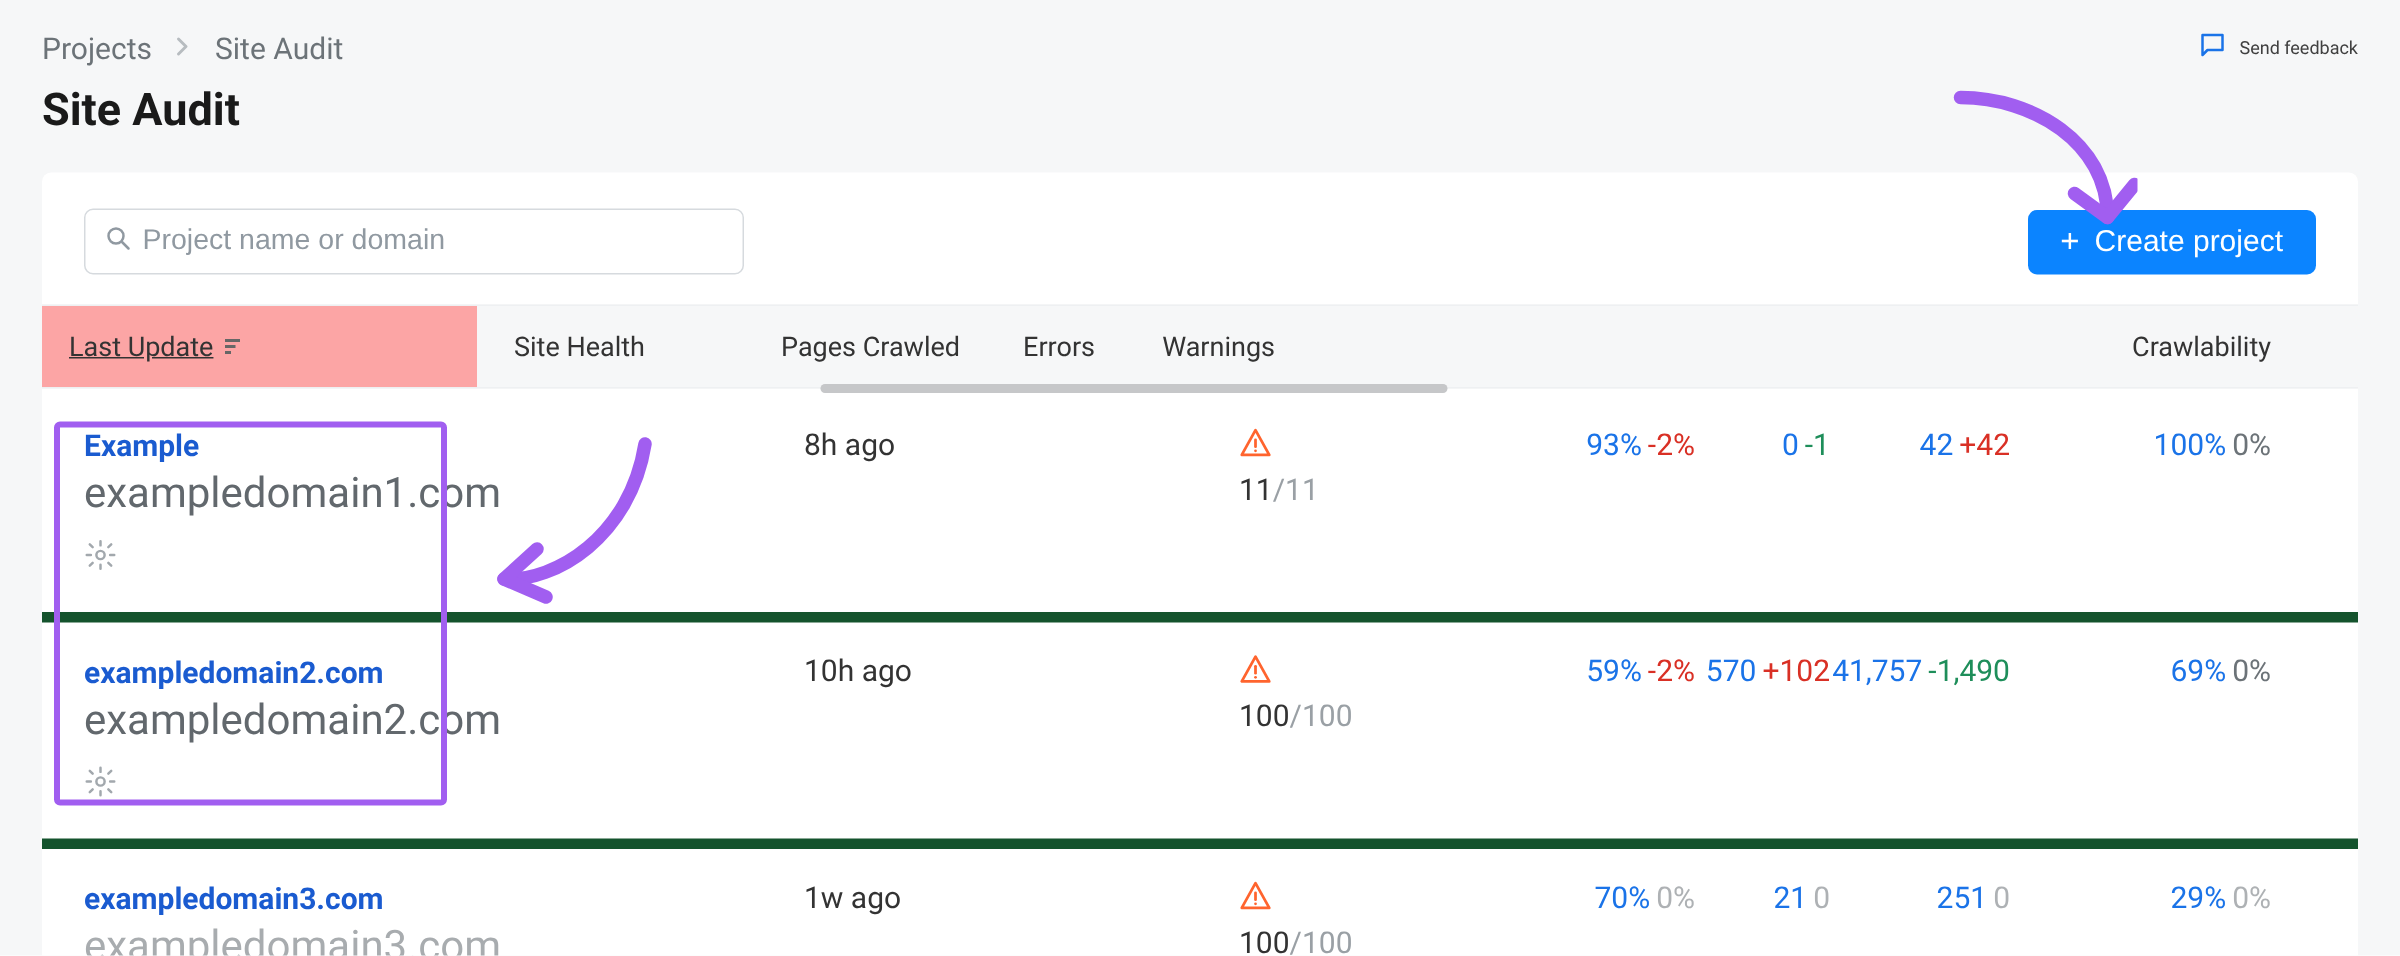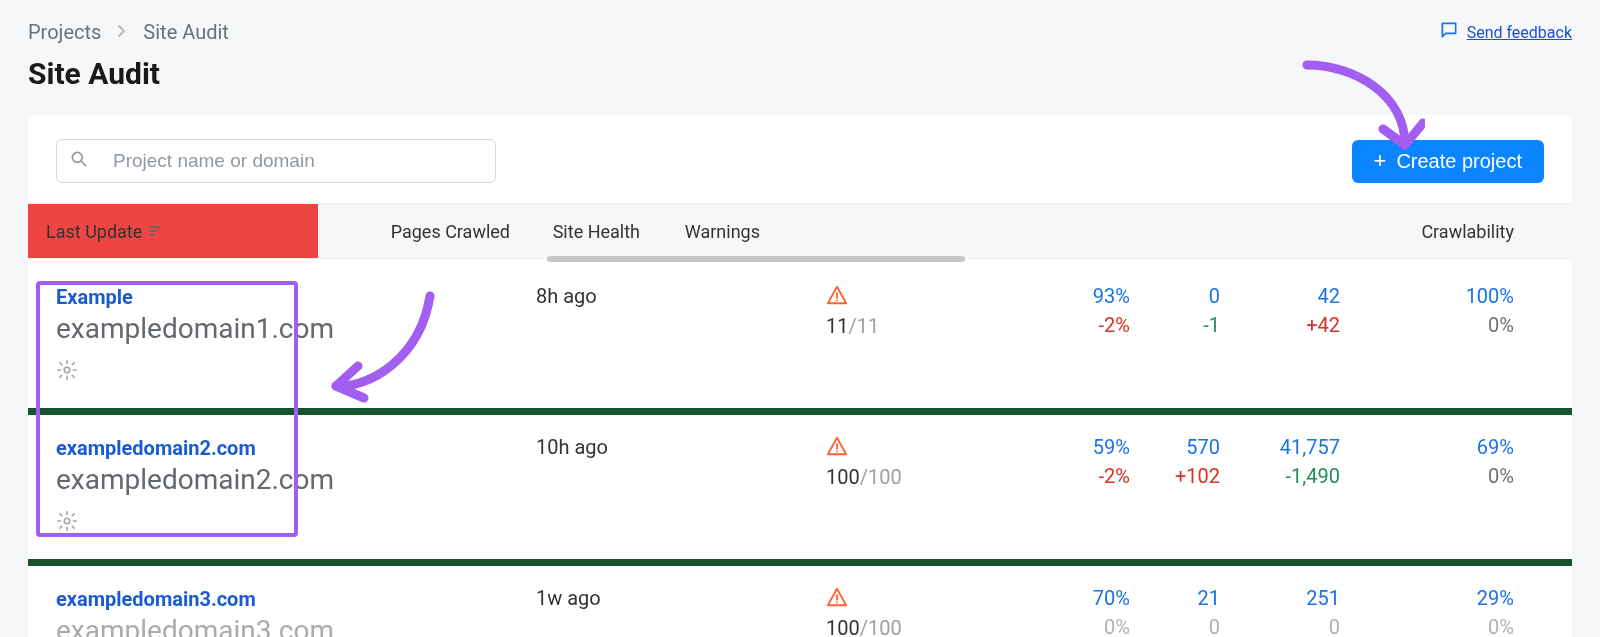--- a/index.html
+++ b/index.html
@@ -23,24 +23,23 @@
       align-items: center;
       gap: 16px;
       font-size: 20px;
       color: #6c7378;
     }
     .breadcrumb .chev { color: #aaa; font-size: 16px; }
     .send-feedback {
       display: flex;
       align-items: center;
       gap: 8px;
-      color: #1d4ed8;
-      font-size: 16px;
+      color: #404040;
+      font-size: 12px;
       cursor: pointer;
-      text-decoration: underline;
     }
     .send-feedback svg { stroke: #1a73e8; }
     h1.page-title {
       font-size: 30px;
       font-weight: 700;
       color: #1a1a1a;
       margin-top: 12px;
     }
     .card {
       background: #fff;
@@ -56,21 +55,21 @@
       padding: 24px 28px 20px 28px;
     }
     .search-wrap {
       display: flex;
       align-items: center;
       width: 440px;
       height: 44px;
       border: 1px solid #d6dade;
       border-radius: 6px;
       padding: 0 12px;
-      gap: 24px;
+      gap: 6px;
       color: #9099a1;
     }
     .search-wrap input {
       border: none;
       outline: none;
       font-size: 19px;
       flex: 1;
       color: #333;
     }
     .search-wrap input::placeholder { color: #9099a1; }
@@ -98,21 +97,22 @@
     }
     .th {
       display: flex;
       align-items: center;
       padding: 0 18px;
       font-size: 18px;
       color: #333;
       position: relative;
     }
     .th.sorted {
-      background: #ef4444;
+      background: #fca5a5;
+      text-decoration: underline;
     }
     .col-project { width: 490px; padding-left: 28px;}
     .col-last { width: 290px; }
     .col-pages { width: 210px; justify-content: flex-end; }
     .col-health { width: 130px; justify-content: flex-end; }
     .col-errors { width: 90px; justify-content: flex-end; }
     .col-warn { width: 120px; justify-content: flex-end; }
     .col-crawl { flex: 1; justify-content: flex-end; padding-right: 58px; }
     .sort-ico { margin-left: 8px; display:inline-flex; flex-direction:column; gap:2px;}
     .sort-ico span{display:block; width:10px; height:2px; background:#666;}
@@ -141,21 +141,21 @@
     .cell { padding: 0 18px; font-size: 20px; }
     .cell.col-project { padding-left: 28px; }
     .proj-name { color: #1a5bd0; font-weight: 700; font-size: 20px; line-height:1.3; }
     .proj-domain { color: #62686d; font-size: 28px; margin-top: 2px; }
     .gear { margin-top: 14px; color: #a2a8ad; display:inline-flex; cursor:pointer;}
     .cell.col-last { color: #333; }
     .cell.col-pages { display:flex; justify-content:flex-end; align-items:flex-start; gap:8px;flex-direction:column; }
     .warn-tri { color:#ff642e; display:inline-flex; }
     .pages-val { font-size:20px; }
     .pages-val .total { color:#9aa0a5; }
-    .numcol { display:flex; flex-direction:column; align-items:flex-end; gap:4px; line-height:1.25; }
+    .numcol { display:flex; flex-direction:row; align-items:flex-end; gap:4px; line-height:1.25; }
     .blue { color:#1a73e8; }
     .red { color:#d93025; }
     .green { color:#1e8e5a; }
     .gray { color:#6c7378; }
     
     .ann-box {
       position:absolute;
       border:4px solid #a15ef0;
       border-radius:4px;
       pointer-events:none;
@@ -210,22 +210,23 @@
 
     <div class="thead">
       <div class="th col-last sorted">
         <span>Last Update</span>
         <span class="sort-ico">
             <span></span>
             <span></span>
             <span></span>
           </span>
       </div>
+      <div class="th col-health">Site Health</div>
       <div class="th col-pages">Pages Crawled</div>
-      <div class="th col-health">Site Health</div>
+      <div class="th col-errors">Errors</div>
       <div class="th col-warn">Warnings</div>
       <div class="th col-crawl">Crawlability</div>
     </div>
     <div class="slider-track">
       <div class="slider-seg" style="left:519px; width:418px;"></div>
     </div>
 
     <div class="row">
       <div class="cell col-project">
         <div class="proj-name">Example</div>

